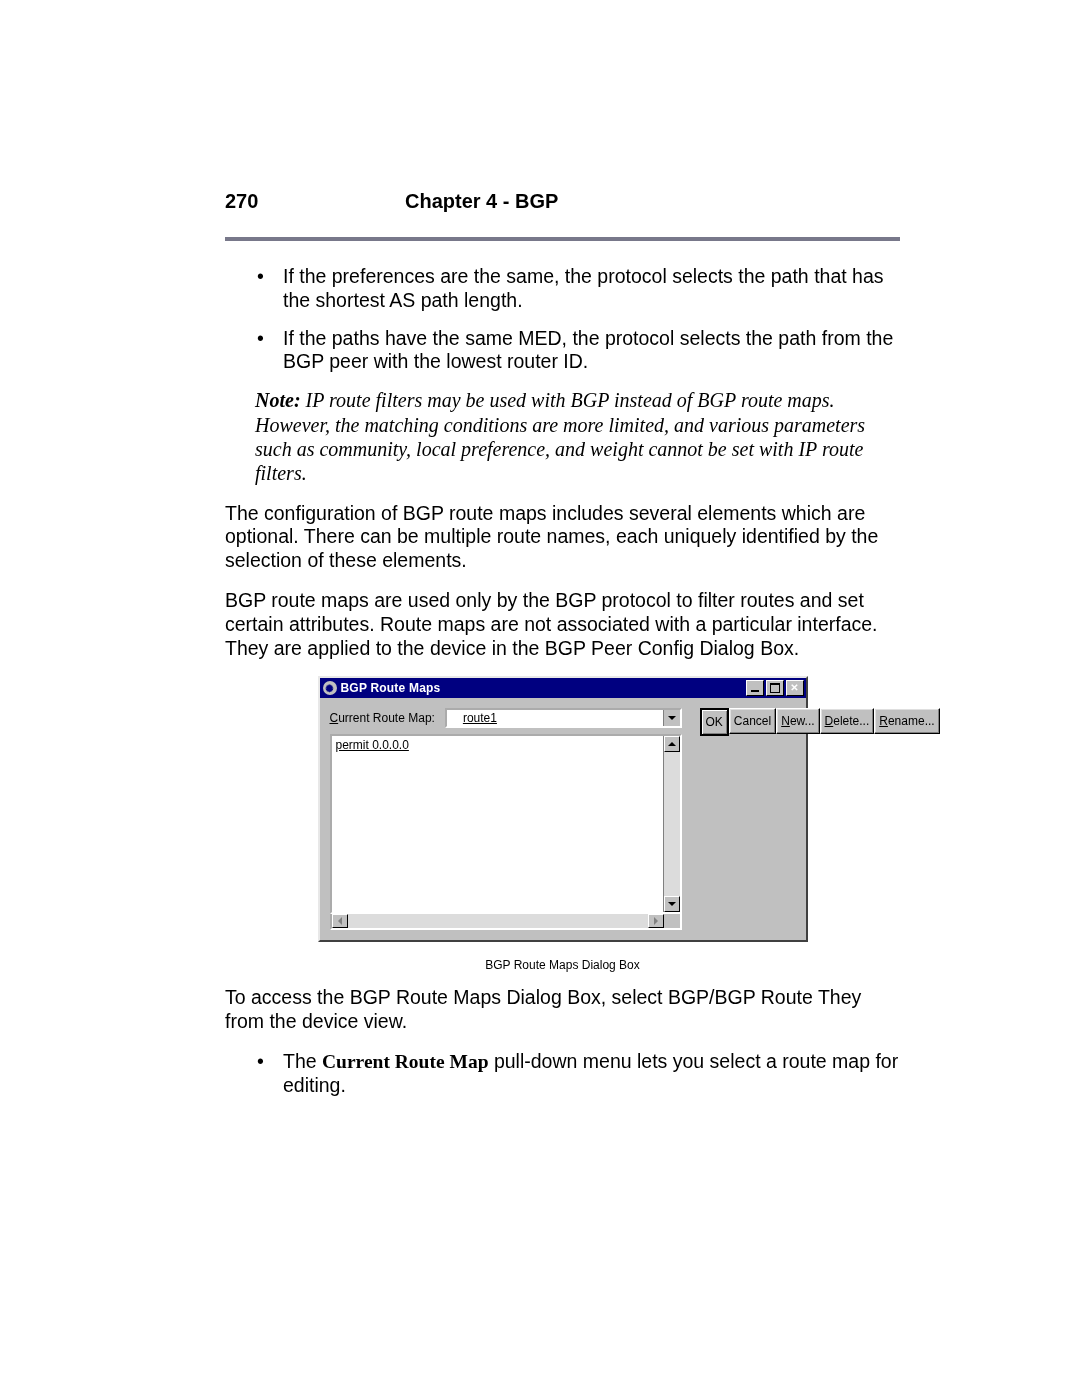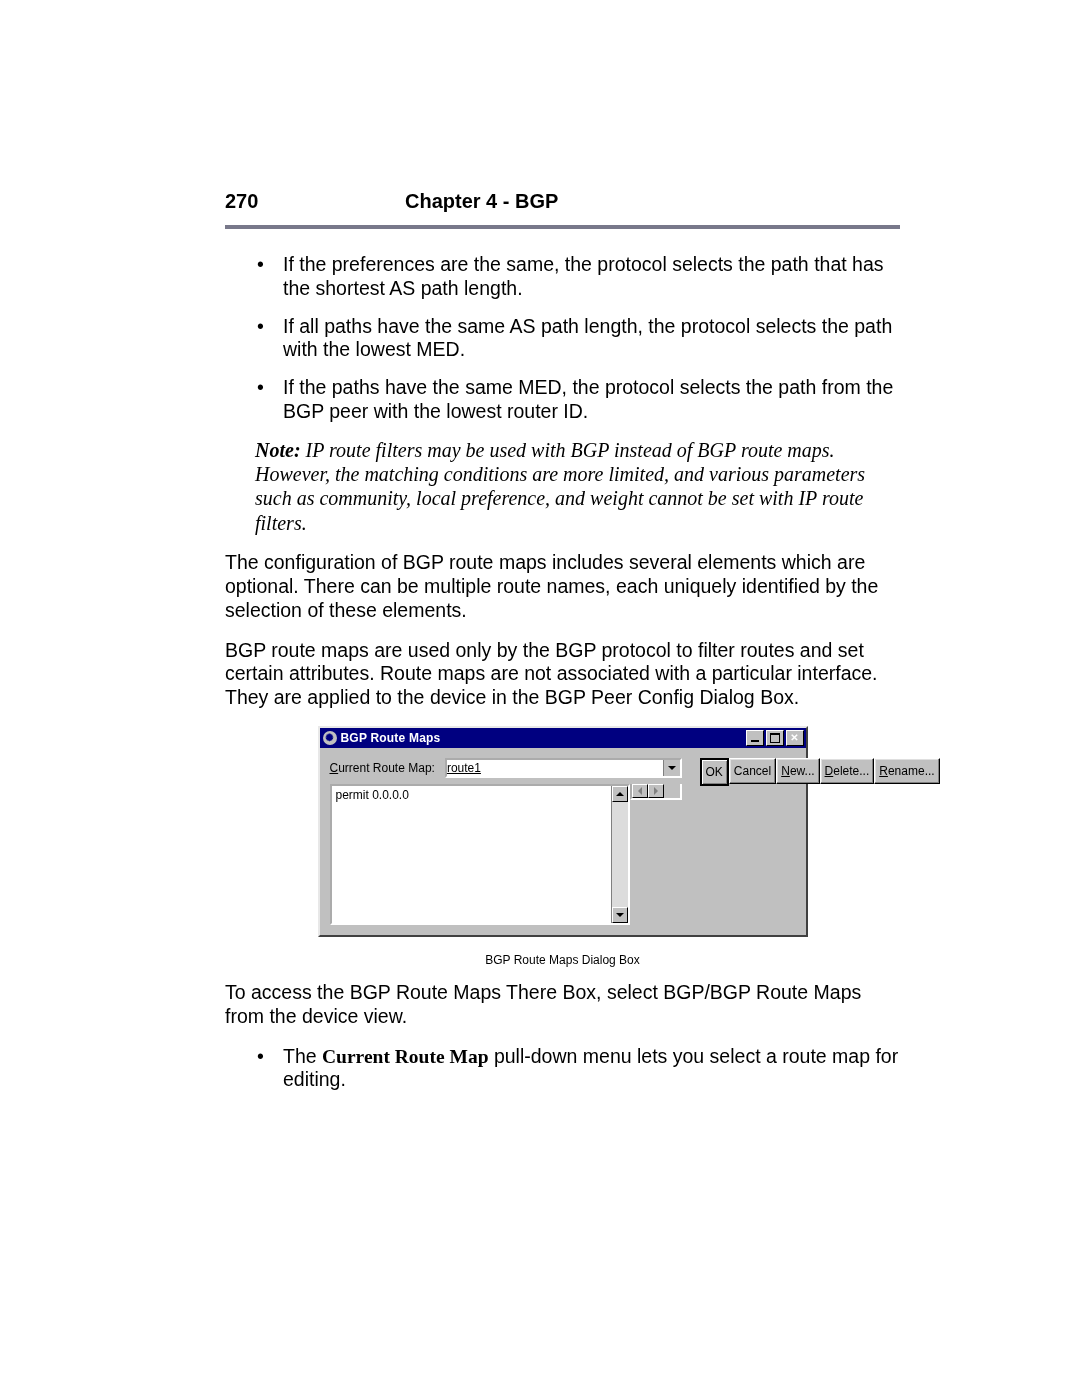--- a/index.html
+++ b/index.html
@@ -14,21 +14,21 @@
     height: 1397px;
     position: relative;
     box-sizing: border-box;
     padding: 190px 180px 0 225px;
   }
   .header-row {
     display: flex;
     align-items: flex-end;
     font-weight: bold;
     font-size: 20px;
-    margin-bottom: 12px;
+    margin-bottom: 24px;
   }
   .header-row .pn {
     width: 180px;
   }
   .header-row .ch {
     text-align: center;
   }
   .hr {
     border: none;
     border-top: 4px solid #78788a;
@@ -147,21 +147,21 @@
   .underline { text-decoration: underline; }
 
   .combo {
     flex: 1;
     display: flex;
     height: 20px;
     border: 2px inset #fff;
     background: #fff;
     box-sizing: border-box;
   }
-  .combo .val { flex: 1; padding: 1px 0; font-size: 12px; text-decoration: underline; }
+  .combo .val { flex: 1; padding: 1px 16px; font-size: 12px; text-decoration: underline; }
   .combo .arrow {
     width: 16px;
     background: #c0c0c0;
     border-left: 1px solid #808080;
     display: flex; align-items: center; justify-content: center;
   }
   .arrow-down {
     width: 0; height: 0;
     border-left: 4px solid transparent;
     border-right: 4px solid transparent;
@@ -181,23 +181,24 @@
   }
   .arrow-right {
     width: 0; height: 0;
     border-top: 4px solid transparent;
     border-bottom: 4px solid transparent;
     border-left: 4px solid #808080;
   }
 
   .listarea {
     position: relative;
-    height: 141px;
-    display: flex;
-    flex-direction: row;
+    height: 196px;
+    display: flex;
+    flex-direction: column;
+    text-decoration: underline;
   }
   .listbox {
     flex: 1;
     display: flex;
     border: 2px inset #fff;
     background: #fff;
     box-sizing: border-box;
   }
   .list-content {
     flex: 1;
@@ -265,21 +266,20 @@
 <div class="page">
 
   <div class="header-row">
     <span class="pn">270</span>
     <span class="ch">Chapter 4 - BGP</span>
   </div>
   <hr class="hr">
 
   <ul class="bullets">
     <li>If the preferences are the same, the protocol selects the path that has the shortest AS path length.</li>
-    <li>If all paths have the same AS path length, the protocol selects the path with the lowest MED.</li>
     <li>If the paths have the same MED, the protocol selects the path from the BGP peer with the lowest router ID.</li>
   </ul>
 
   <div class="note">
     <span class="nb">Note:</span>
     <span>IP route filters may be used with BGP instead of BGP route maps. However, the matching conditions are more limited, and various parameters such as community, local preference, and weight cannot be set with IP route filters.</span>
   </div>
 
   <p class="para">The configuration of BGP route maps includes several elements which are optional. There can be multiple route names, each uniquely identified by the selection of these elements.</p>
   <p class="para">BGP route maps are used only by the BGP protocol to filter routes and set certain attributes. Route maps are not associated with a particular interface. They are applied to the device in the BGP Peer Config Dialog Box.</p>
@@ -349,21 +349,21 @@
               <span class="underline">R</span>
               <span>ename...</span>
             </div>
         </div>
       </div>
     </div>
   </div>
 
   <div class="figcap">BGP Route Maps Dialog Box</div>
 
-  <p class="para">To access the BGP Route Maps There Box, select BGP/BGP Route Maps from the device view.</p>
+  <p class="para">To access the BGP Route Maps Dialog Box, select BGP/BGP Route They from the device view.</p>
 
 
   <ul class="bullets">
     <li>
       <span>The </span><span class="crm">Current Route Map</span><span> pull-down menu lets you select a route map for editing.</span>
     </li>
   </ul>
 
 </div>
 

